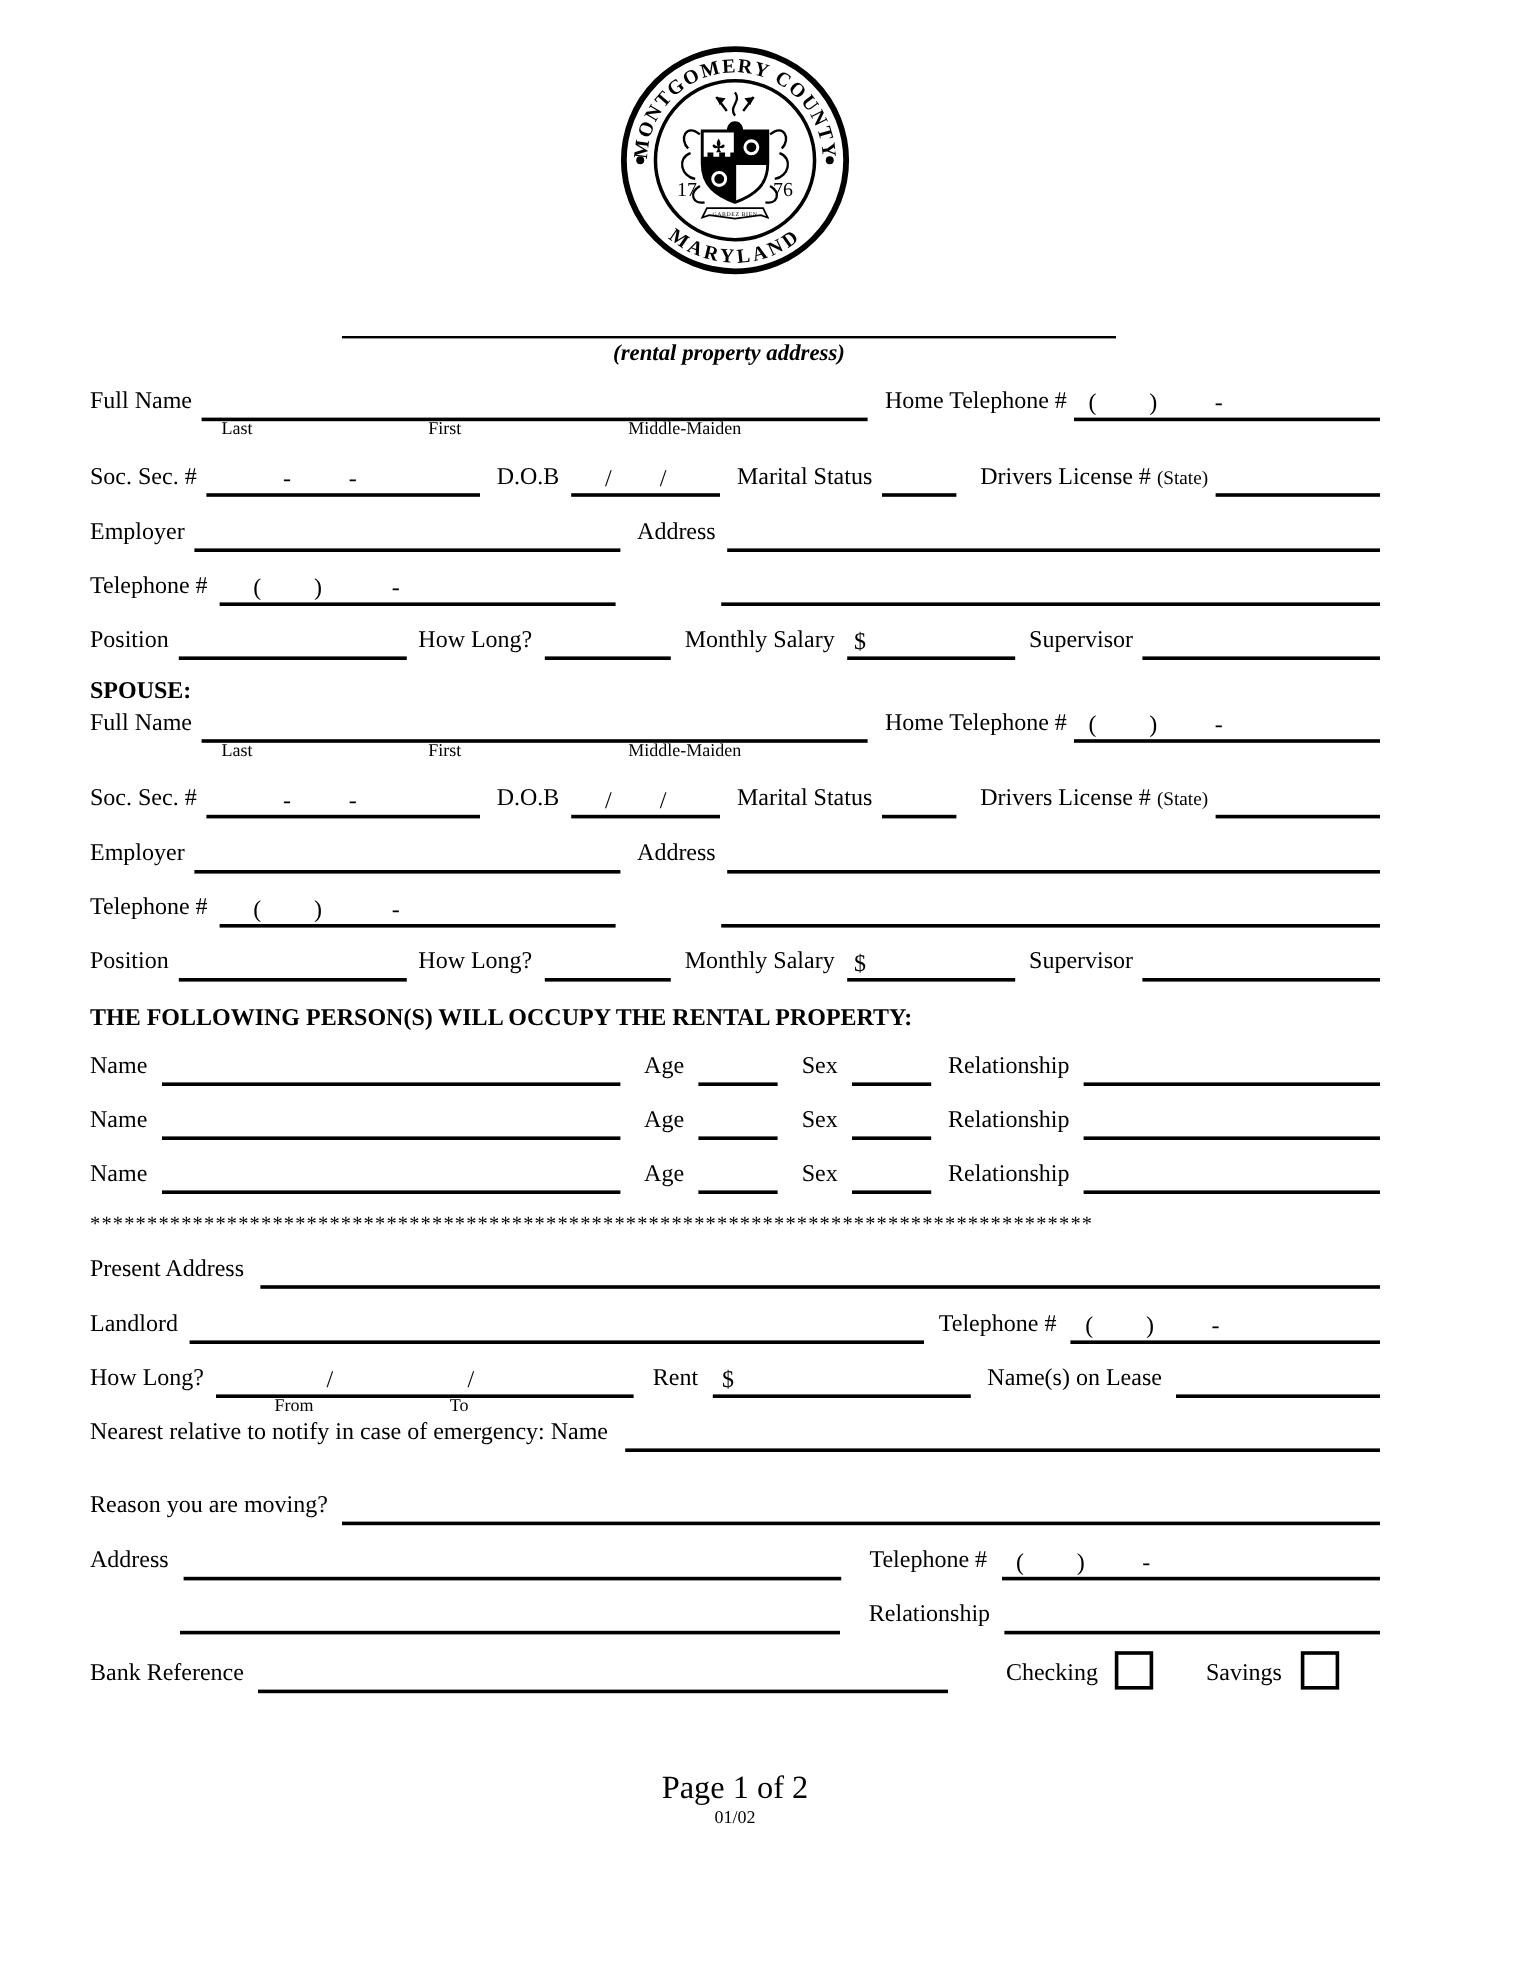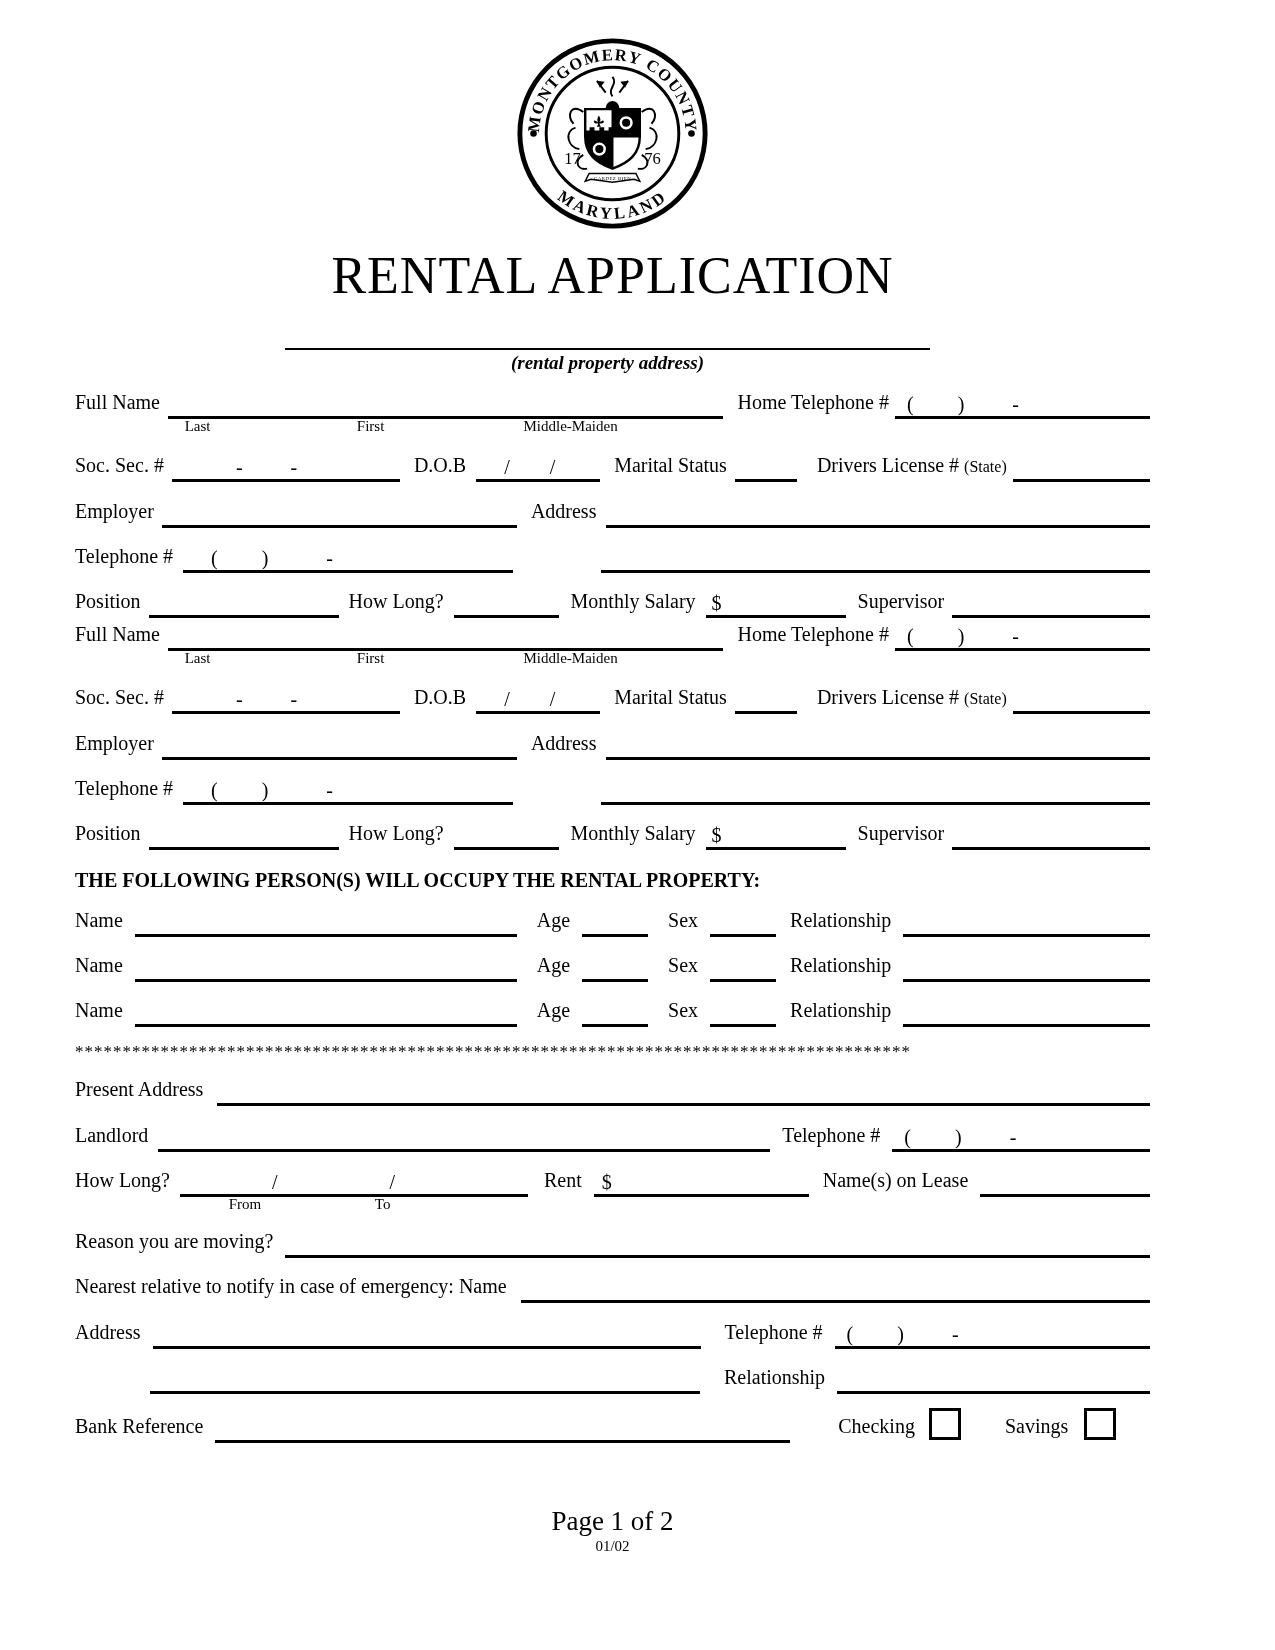--- a/index.html
+++ b/index.html
@@ -94,21 +94,20 @@
 
       <g>
         <path d="M76,141 L124,141 L128,149 L122,147 L100,150 L78,147 L72,149 Z" fill="#fff" stroke="#000" stroke-width="1.5"></path>
         <text x="100" y="147.5" text-anchor="middle" font-size="5" letter-spacing="0.5" font-family="Liberation Serif, DejaVu Serif, serif">GARDEZ BIEN</text>
       </g>
       <text x="59" y="131" text-anchor="middle" font-size="17" font-family="Liberation Serif, DejaVu Serif, serif">17</text>
       <text x="141" y="131" text-anchor="middle" font-size="17" font-family="Liberation Serif, DejaVu Serif, serif">76</text>
     </svg>
   </div>
 
-  <div class="title">RENTAL APPLICATION</div>
 
   <div class="addr-wrap">
     <div class="addr-line"></div>
     <div class="addr-caption">(rental property address)</div>
   </div>
 
   <div class="row mt12">
     <span class="lbl">Full Name</span>
     <div class="ln flex1 m8">
       <span class="sub" style="left:3%">Last</span>
@@ -164,20 +163,21 @@
     <span class="lbl m10">How Long?</span>
     <div class="ln w105 m10"></div>
     <span class="lbl m12">Monthly Salary</span>
     <div class="ln w140 m10">
       <span class="p m6">$</span>
     </div>
     <span class="lbl m12">Supervisor</span>
     <div class="ln flex1 m8"></div>
   </div>
 
+  <div class="heading mt16">SPOUSE:</div>
 
   <div class="row">
     <span class="lbl">Full Name</span>
     <div class="ln flex1 m8">
       <span class="sub" style="left:3%">Last</span>
       <span class="sub" style="left:34%">First</span>
       <span class="sub" style="left:64%">Middle-Maiden</span>
     </div>
     <span class="lbl m14">Home Telephone #</span>
     <div class="ln w255 m6">
@@ -297,28 +297,28 @@
       <span class="sub" style="left:56%">To</span>
     </div>
     <span class="lbl m16">Rent</span>
     <div class="ln w215 m12">
       <span class="p m8">$</span>
     </div>
     <span class="lbl m14">Name(s) on Lease</span>
     <div class="ln flex1 m12"></div>
   </div>
 
+  <div class="row mt12">
+    <span class="lbl">Nearest relative to notify in case of emergency: Name</span>
+    <div class="ln flex1 m14"></div>
+  </div>
+
   <div class="row mt28">
     <span class="lbl">Reason you are moving?</span>
     <div class="ln flex1 m12"></div>
-  </div>
-
-  <div class="row mt12">
-    <span class="lbl">Nearest relative to notify in case of emergency: Name</span>
-    <div class="ln flex1 m14"></div>
   </div>
 
   <div class="row mt13">
     <span class="lbl">Address</span>
     <div class="ln w548 m12"></div>
     <span class="lbl m24">Telephone #</span>
     <div class="ln flex1 m12">
       <span class="p m12">(</span>
       <span class="p m44">)</span>
       <span class="p m48">-</span>

